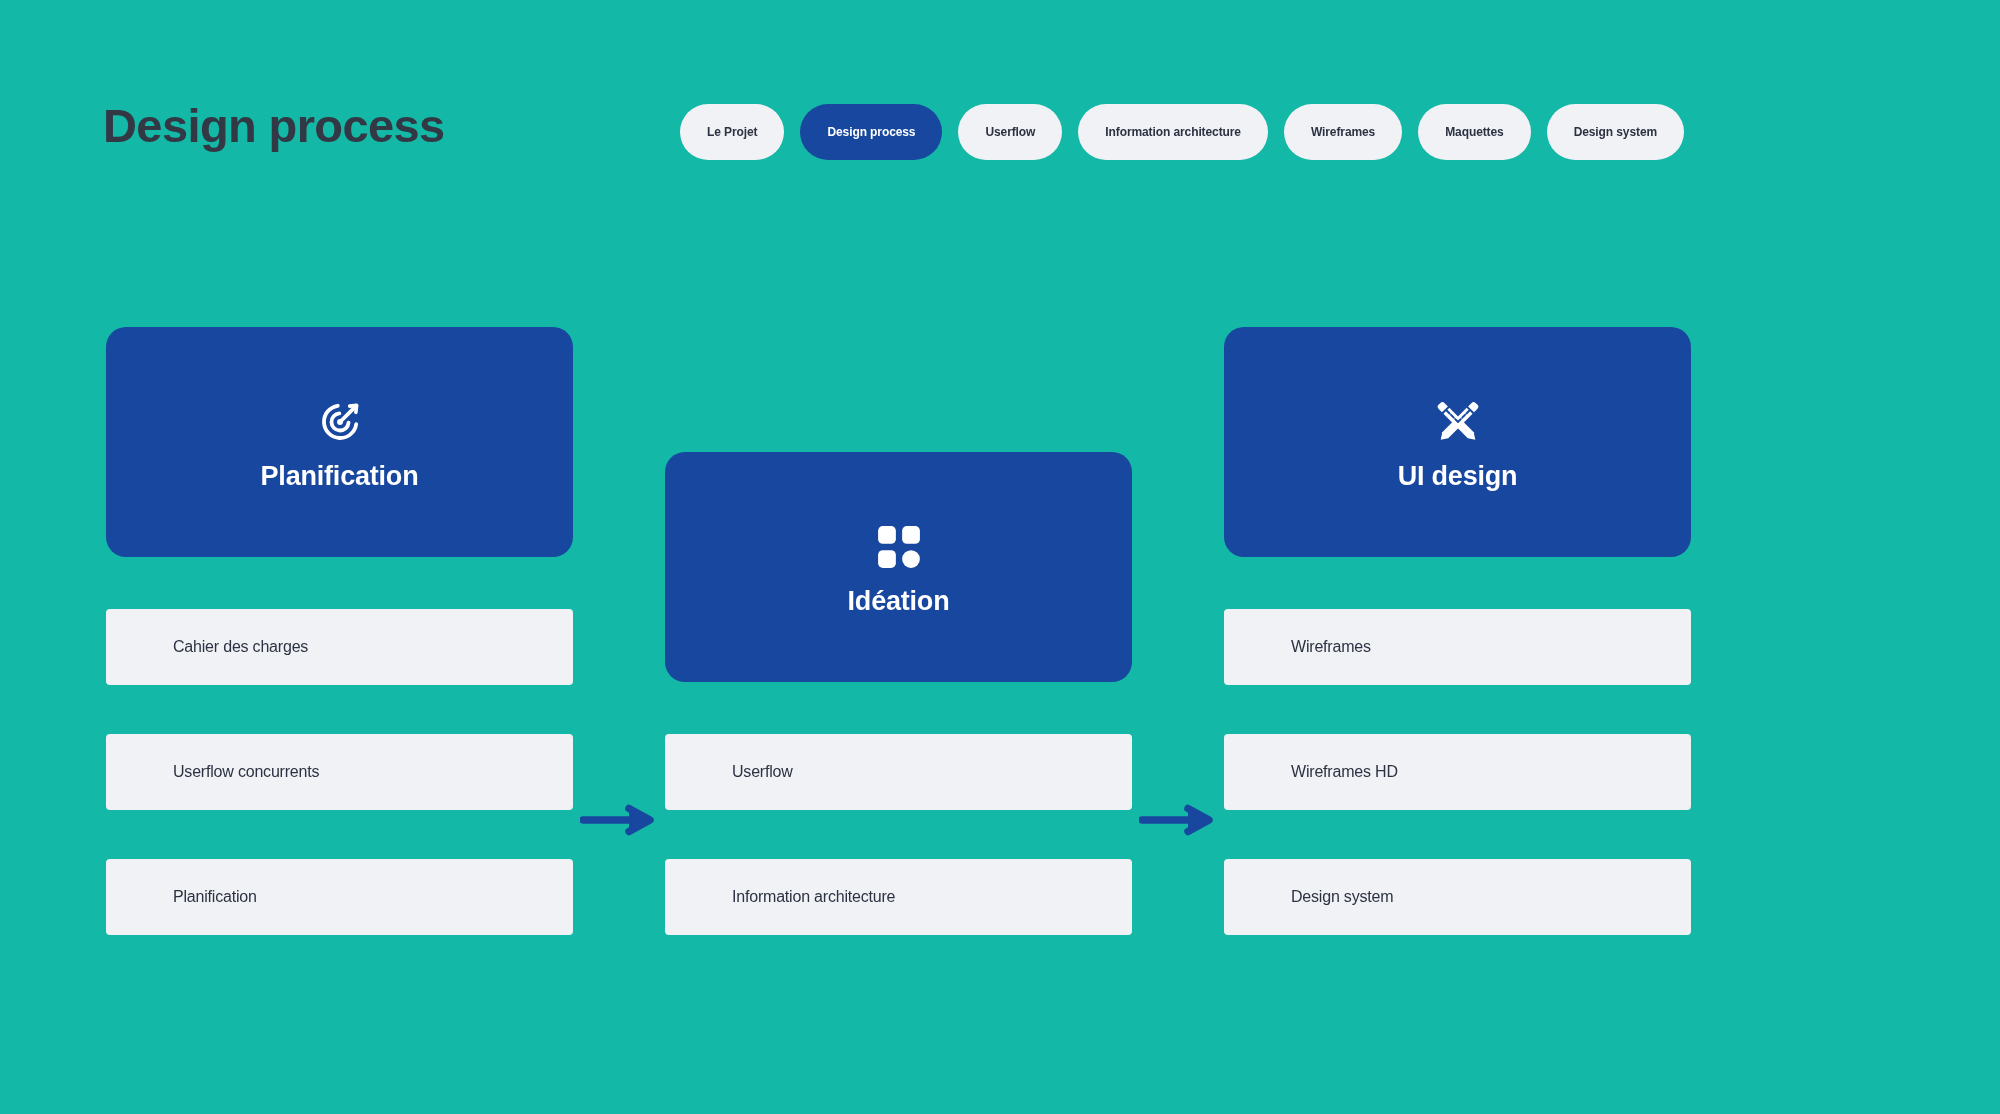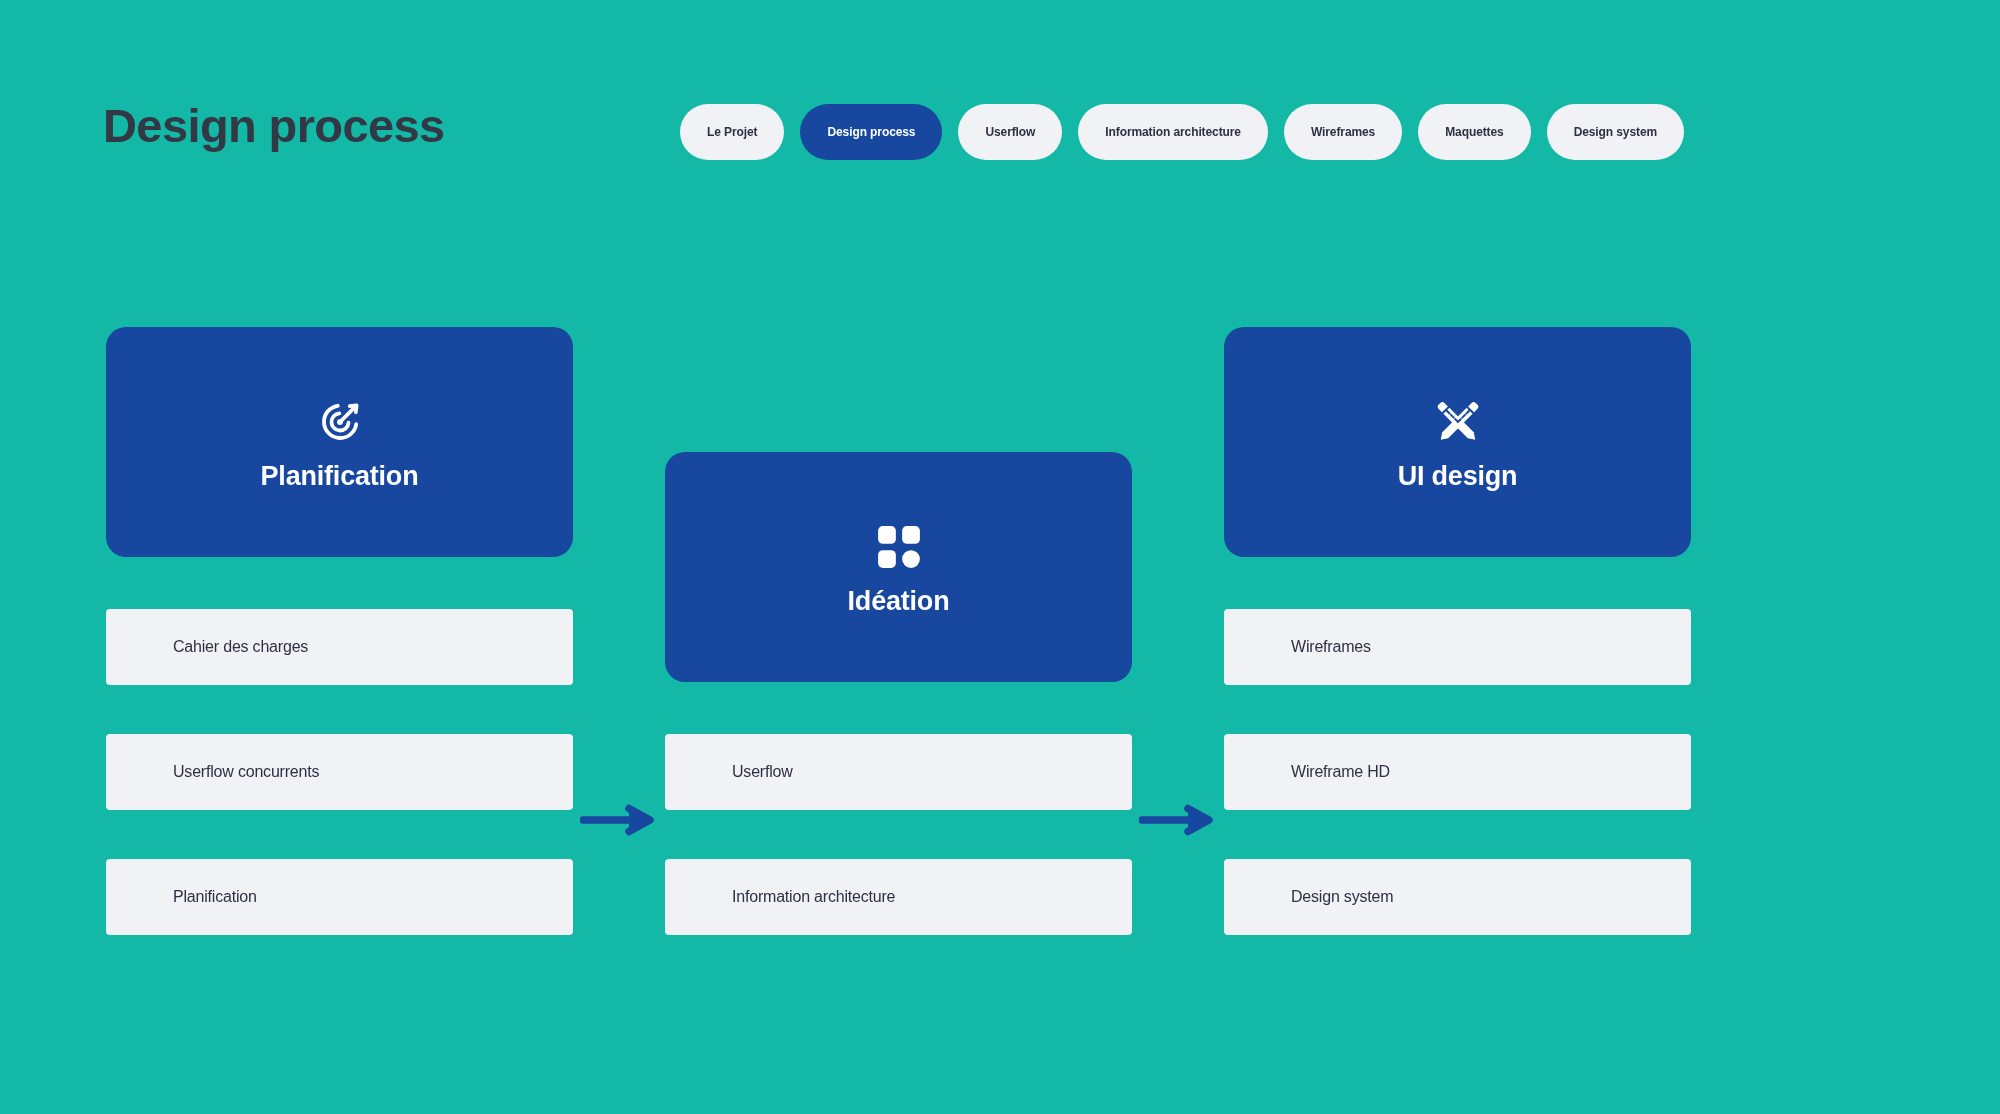--- a/index.html
+++ b/index.html
@@ -249,21 +249,21 @@
                 <path d="M13.3 13.2l2.6 2.6M17.3 17.2l2.6 2.6M21.3 21.2l2.6 2.6"></path>
                 <path d="M34.7 13.2l-2.6 2.6M30.7 17.2l-2.6 2.6M26.7 21.2l-2.6 2.6"></path>
               </g>
             </svg>
           </span>
           <span class="stage-label">UI design</span>
         </div>
 
         <div class="chip-list">
           <div class="chip">Wireframes</div>
-          <div class="chip">Wireframe HD</div>
+          <div class="chip">Wireframes HD</div>
           <div class="chip">Design system</div>
         </div>
       </div>
 
     </div>
   </div>
 
 </div>
 
 </body></html>

